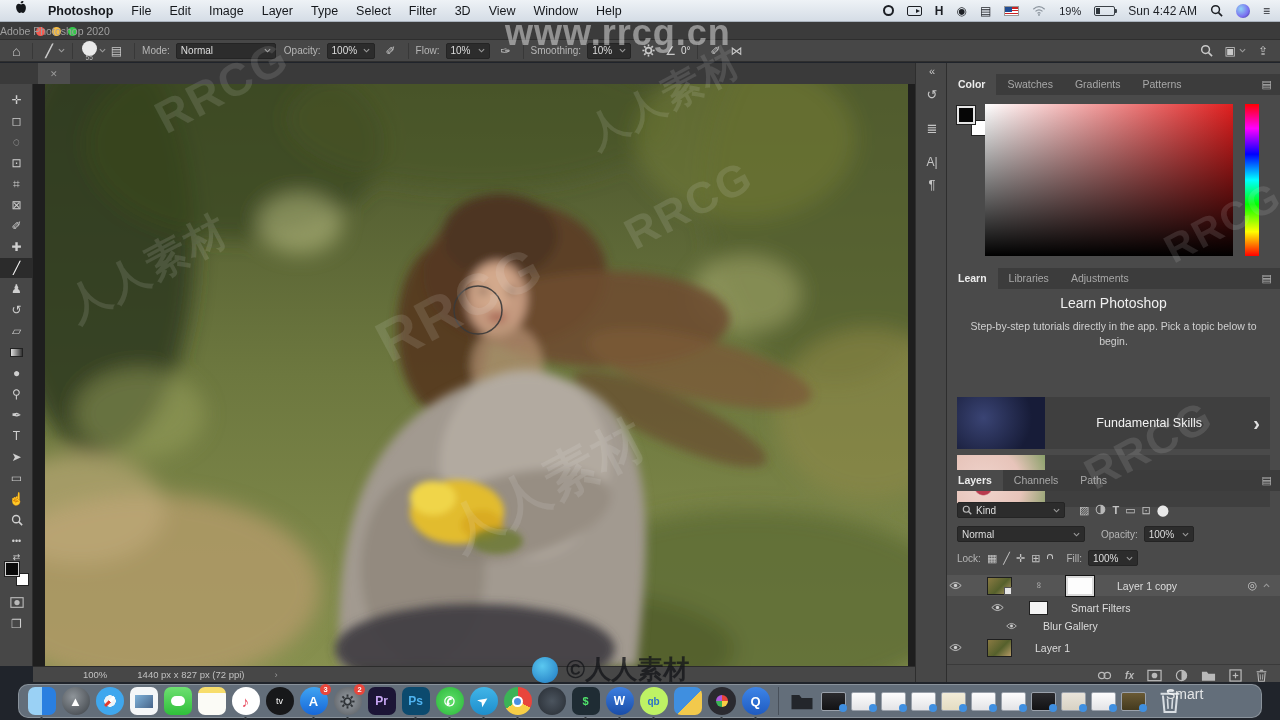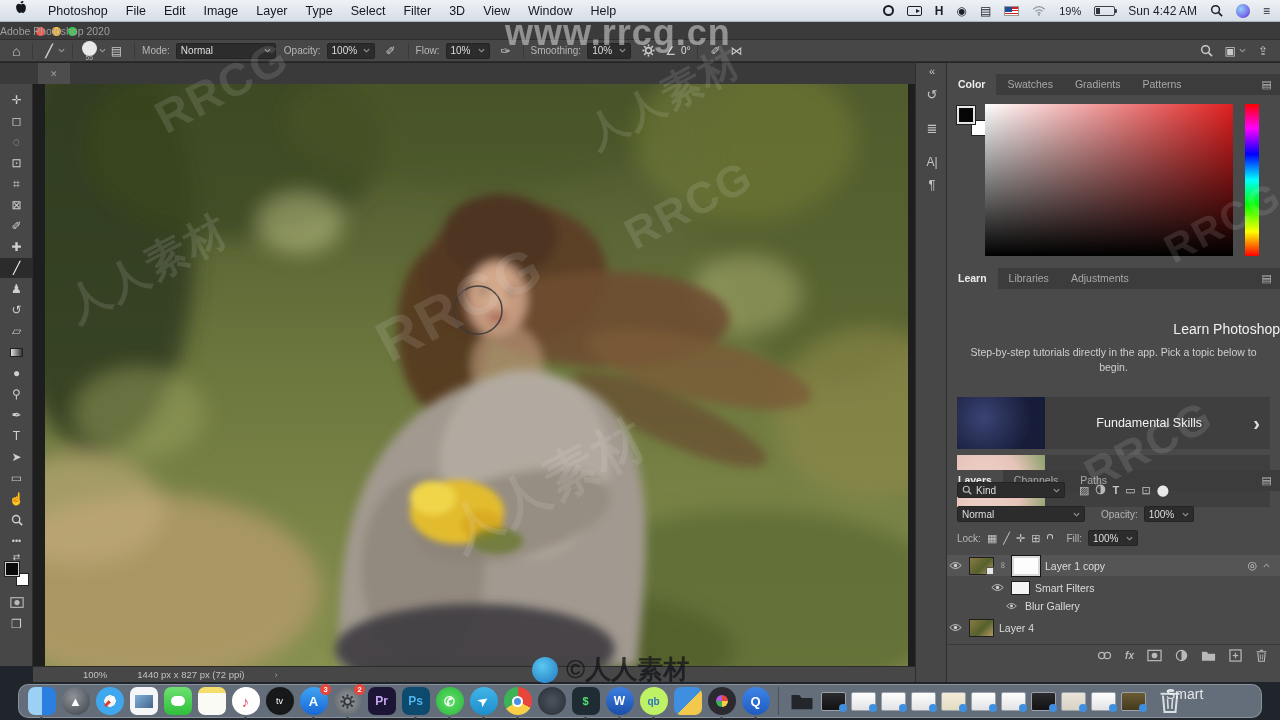--- a/index.html
+++ b/index.html
@@ -1,20 +1,20 @@
 <!DOCTYPE html>
 <html><head>
 <meta charset="utf-8">
 <style>
   *{margin:0;padding:0;box-sizing:border-box}
   html,body{width:1280px;height:720px;overflow:hidden;background:#20242b;font-family:"Liberation Sans",sans-serif;-webkit-font-smoothing:antialiased}
   
   #menubar{position:absolute;left:0;top:0;width:1280px;height:22px;background:linear-gradient(#eef2f6,#d5dde6);display:flex;align-items:center;z-index:30;border-bottom:1px solid #aab3bd}
   .mi{padding:0 9px;font-size:12.5px;color:#15181c;line-height:22px}
-  .mi.app{font-weight:normal}
+  .mi.app{font-weight:bold}
   #mb-right{margin-left:auto;display:flex;align-items:center;gap:13px;padding-right:10px;color:#222}
   #mb-right .g{font-size:12px;color:#1c1f24}
   .batt{width:21px;height:10px;border:1px solid #3c4248;border-radius:2px;position:relative}
   .batt i{position:absolute;left:1px;top:1px;bottom:1px;width:20%;background:#2f363c}
   .batt:after{content:"";position:absolute;right:-3px;top:2.5px;width:2px;height:4px;background:#3c4248;border-radius:0 1px 1px 0}
   .flag{width:15px;height:10px;background:repeating-linear-gradient(#c22 0 1.5px,#fff 1.5px 3px);position:relative;border:0.5px solid #999}
   .flag:before{content:"";position:absolute;left:0;top:0;width:7px;height:5px;background:#224d93}
   .siri{width:14px;height:14px;border-radius:50%;background:radial-gradient(circle at 35% 35%,#8fd3f4,#7a6ff0 60%,#2e2d7a)}
   .reccirc{width:11px;height:11px;border-radius:50%;border:2px solid #1c1f24}
   .camrec{width:15px;height:10px;border:1.5px solid #1c1f24;border-radius:2px;position:relative}
@@ -56,31 +56,31 @@
   .pmenu{position:absolute;right:8px;top:4px;color:#b5b5b5;font-size:11px}
   
   #colorpanel{position:absolute;left:0;top:11px;width:333px;height:194px}
   #colorfield{position:absolute;left:38px;top:30px;width:248px;height:152px;background:linear-gradient(to top,#000,rgba(0,0,0,0)),linear-gradient(to right,#fff,#e01f1f)}
   #huebar{position:absolute;left:298px;top:30px;width:14px;height:152px;background:linear-gradient(#f00,#f0f 16%,#00f 33%,#0ff 50%,#0f0 66%,#ff0 84%,#f00)}
   .cfg{position:absolute;left:10px;top:32px;width:30px;height:30px}
   .cfg .w{position:absolute;right:0;bottom:0;width:16px;height:16px;background:#fff;border:1px solid #222}
   .cfg .b{position:absolute;left:0;top:0;width:18px;height:18px;background:#060606;border:2px solid #e6e6e6;outline:1px solid #222}
   
   #learnpanel{position:absolute;left:0;top:205px;width:333px;height:202px}
-  #learntitle{margin-top:32px;text-align:right;font-size:14px;color:#f0f0f0}
+  #learntitle{margin-top:6px;text-align:center;font-size:14px;color:#f0f0f0}
   #learndesc{margin:8px 22px 0;text-align:center;font-size:10.5px;color:#cfcfcf;line-height:1.45}
   .lcard{position:absolute;left:10px;width:313px;height:52px;background:#3f3f3f;display:flex;align-items:center;overflow:hidden}
   .lthumb{width:88px;height:52px;flex:none}
   .lcard .cl{flex:1;text-align:center;font-size:12.5px;color:#f2f2f2}
   .lcard .chev{color:#e0e0e0;font-size:20px;padding-right:10px;font-weight:bold}
   
   #layerspanel{position:absolute;left:0;top:407px;width:333px;height:212px}
   .lrowbar{position:absolute;left:0;width:333px;display:flex;align-items:center;gap:6px;padding:0 10px;color:#c9c9c9}
   .lick{font-size:11px;color:#c3c3c3}
-  .lrow{position:absolute;left:0;width:333px;height:21px;display:flex;align-items:center;gap:5px;font-size:10.5px;color:#dcdcdc}
+  .lrow{position:absolute;left:0;width:333px;height:21px;display:flex;align-items:center;gap:23px;font-size:10.5px;color:#dcdcdc}
   .eyebx{width:17px;display:flex;justify-content:center;color:#cfcfcf}
   .thmb{width:25px;height:18px;border:1px solid #1f1f1f;background:linear-gradient(135deg,#8a7a42,#55602c 55%,#b59a66);position:relative;flex:none}
   .thmb .so{position:absolute;right:-1px;bottom:-1px;width:8px;height:8px;background:#e8e8e8;border:1px solid #555}
   .mthmb{width:28px;height:20px;background:#fdfdfd;border:2px solid #dadada;outline:1px solid #141414;flex:none}
   .wthmb{width:19px;height:14px;background:#f4f4f4;border:1px solid #1f1f1f;flex:none}
   .chain{color:#b9b9b9;font-size:9px;transform:rotate(90deg);width:8px}
   .lfoot{position:absolute;left:0;bottom:0;width:333px;height:22px;border-top:1px solid #3a3a3a;display:flex;align-items:center;justify-content:flex-end;gap:13px;padding-right:12px;color:#b9b9b9}
   .fic{width:13px;height:13px;color:#b9b9b9}
   .fxtxt{font-style:italic;font-weight:bold;font-size:10px;color:#b9b9b9}
   .lockicon{width:8px;height:6px;background:#c3c3c3;position:relative;margin-top:4px}
@@ -457,21 +457,21 @@
       <span class="chev">›</span>
     </div>
   </div>
 
   <div class="ptabs" style="position:absolute;left:0;top:407px;width:333px">
     <span class="ptab act">Layers</span>
     <span class="ptab">Channels</span>
     <span class="ptab">Paths</span>
     <span class="pmenu">▤</span>
   </div>
-  <div id="layerspanel" style="top:412px;height:191px">
+  <div id="layerspanel" style="top:432px;height:191px">
 
     <div class="lrowbar" style="top:6px;height:18px">
       <span class="sel" style="width:108px">
         <span style="display:inline-flex;align-items:center;gap:4px">
             <svg width="10" height="10" style="color:#bbb">
               <use href="#sym-mag"></use>
             </svg>
             <span>Kind</span>
           </span>
         <svg class="chv">
@@ -556,21 +556,21 @@
         </span>
       <span>Blur Gallery</span>
     </div>
     <div class="lrow" style="top:142px">
       <span class="eyebx">
           <svg width="13" height="9">
             <use href="#sym-eye"></use>
           </svg>
         </span>
       <span class="thmb"></span>
-      <span>Layer 4</span>
+      <span>Layer 1</span>
     </div>
 
     <div class="lfoot">
       <svg class="fic" style="width:15px">
           <use href="#sym-link"></use>
         </svg>
       <span class="fxtxt">fx</span>
       <svg class="fic" style="width:15px">
           <use href="#sym-mask"></use>
         </svg>

